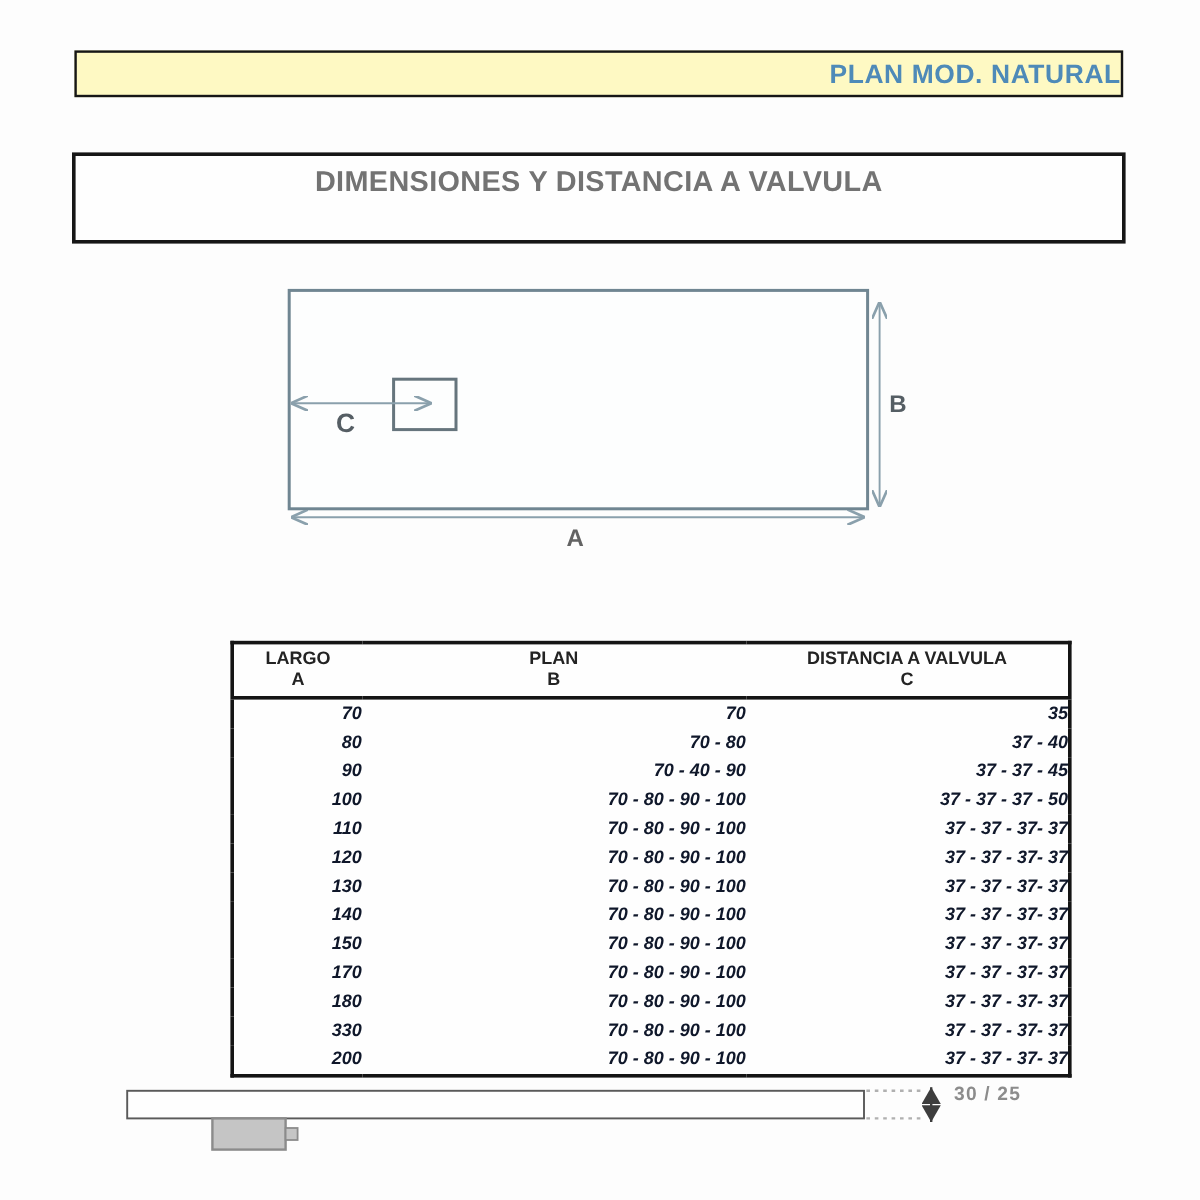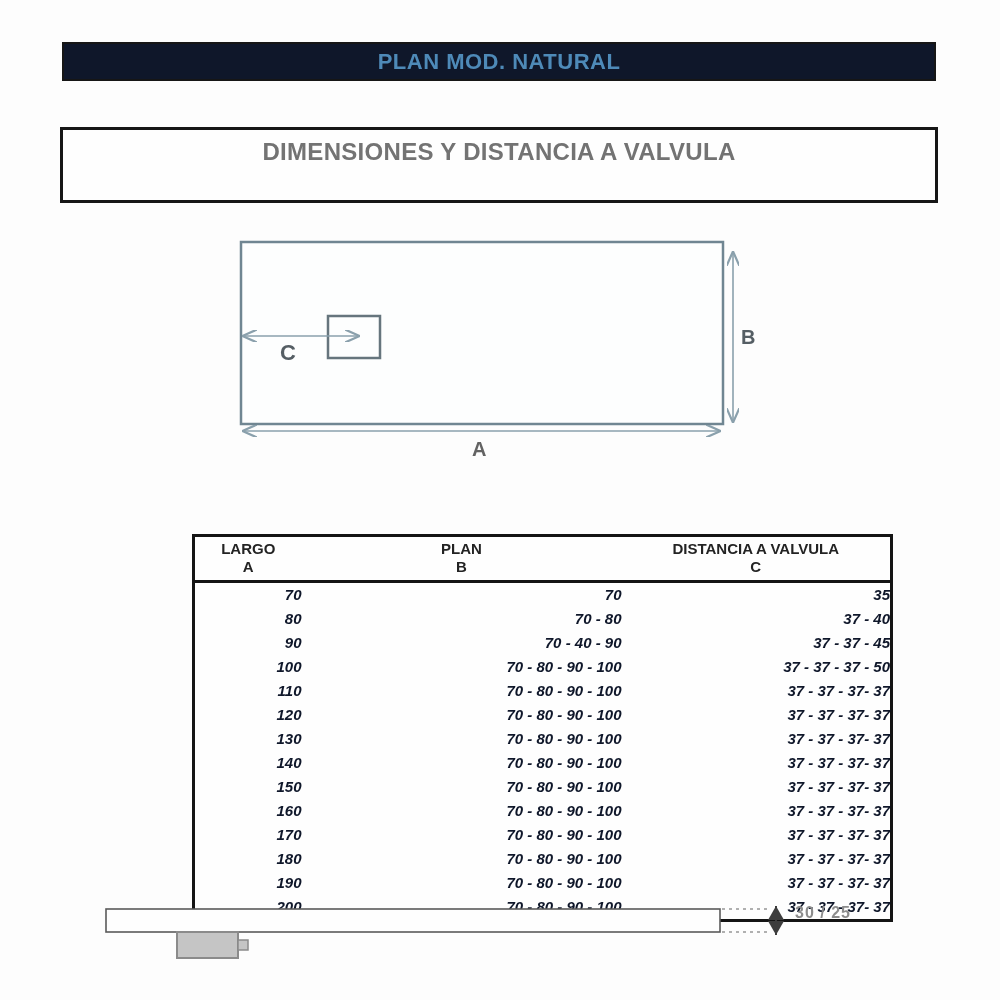--- a/index.html
+++ b/index.html
@@ -3,22 +3,22 @@
 <meta charset="utf-8">
 <style>
   html,body{margin:0;padding:0;}
   body{
     width:1000px;height:1000px;position:relative;background:#fdfdfd;
     font-family:"Liberation Sans", sans-serif;overflow:hidden;
   }
   
   .banner1{
     position:absolute;left:62px;top:42px;width:870px;height:35px;
-    border:2.5px solid #161616;background:#0f172a;
-    display:flex;align-items:center;justify-content:center;
+    border:2.5px solid #161616;background:#fef9c3;
+    display:flex;align-items:center;justify-content:flex-end;
   }
   .banner1 span{
     color:var(--title-blue,#4e8ab8);font-weight:bold;font-size:22px;letter-spacing:.5px;
   }
   .banner2{
     position:absolute;left:60px;top:127px;width:872px;height:70px;
     border:3px solid #161616;background:#fefefe;
   }
   .banner2 span{
     display:block;text-align:center;margin-top:8px;
@@ -163,36 +163,31 @@
           <td>140</td>
           <td>70 - 80 - 90 - 100</td>
           <td>37 - 37 - 37- 37</td>
         </tr>
         <tr>
           <td>150</td>
           <td>70 - 80 - 90 - 100</td>
           <td>37 - 37 - 37- 37</td>
         </tr>
         <tr>
-          <td>160</td>
-          <td>70 - 80 - 90 - 100</td>
-          <td>37 - 37 - 37- 37</td>
-        </tr>
-        <tr>
           <td>170</td>
           <td>70 - 80 - 90 - 100</td>
           <td>37 - 37 - 37- 37</td>
         </tr>
         <tr>
           <td>180</td>
           <td>70 - 80 - 90 - 100</td>
           <td>37 - 37 - 37- 37</td>
         </tr>
         <tr>
-          <td>190</td>
+          <td>330</td>
           <td>70 - 80 - 90 - 100</td>
           <td>37 - 37 - 37- 37</td>
         </tr>
         <tr>
           <td>200</td>
           <td>70 - 80 - 90 - 100</td>
           <td>37 - 37 - 37- 37</td>
         </tr>
       </tbody>
   </table>

